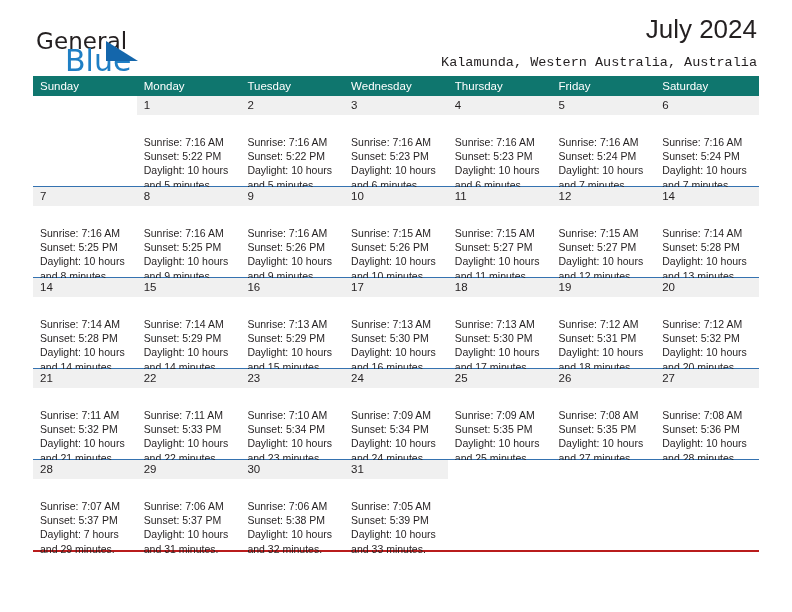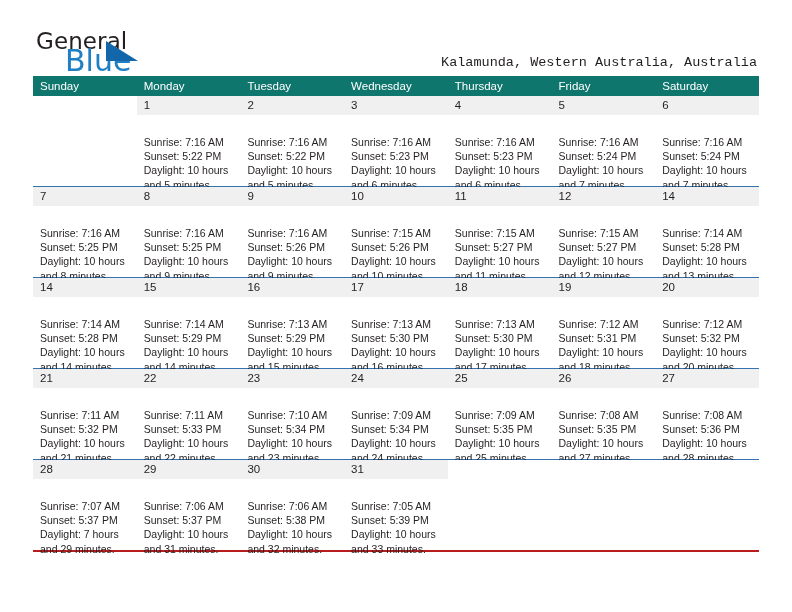--- a/index.html
+++ b/index.html
@@ -152,20 +152,21 @@
 
   <div class="header">
 
     <div class="brand">
       <span class="brand-general">General</span>
       <span class="brand-triangle"></span>
       <span class="brand-blue">Blue</span>
     </div>
 
     <div class="title-block">
+      <div class="cal-title">July 2024</div>
       <div class="cal-subtitle">Kalamunda, Western Australia, Australia</div>
     </div>
 
   </div>
 
   <table class="calendar">
     <thead>
       <tr>
         <th>Sunday</th>
         <th>Monday</th>

